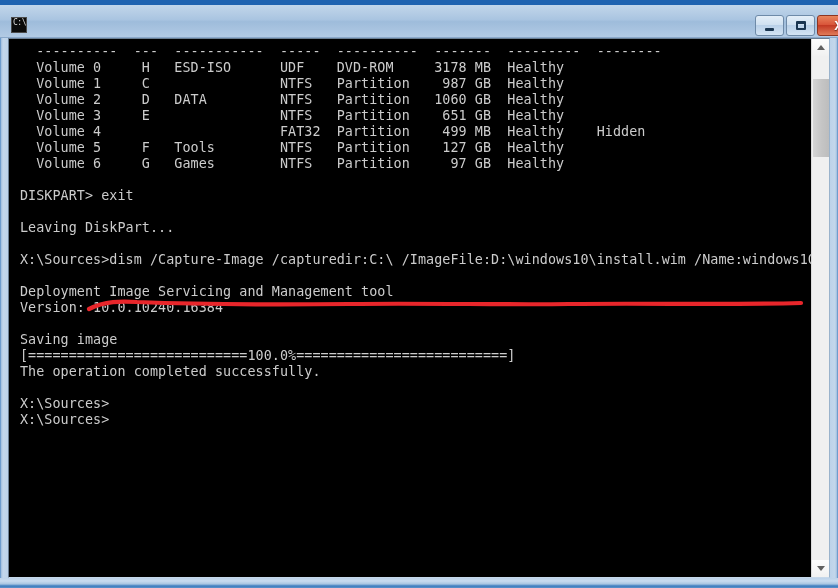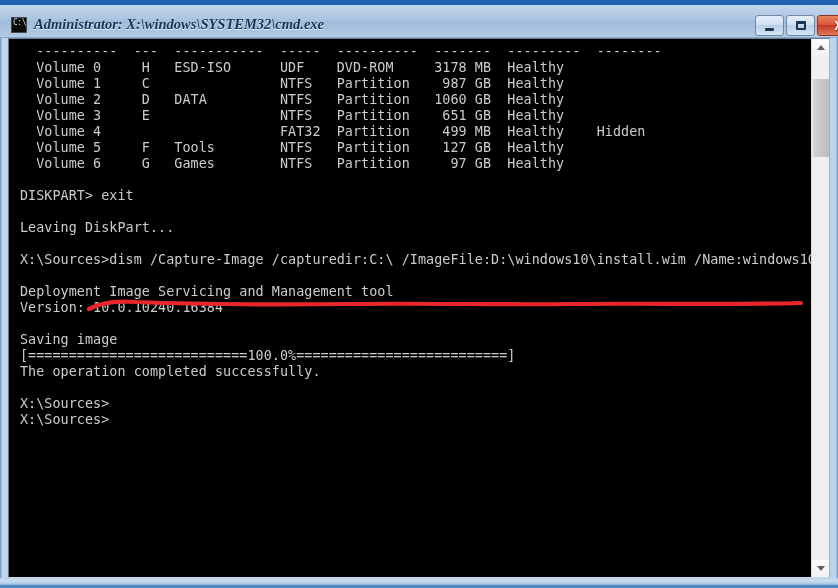--- a/index.html
+++ b/index.html
@@ -178,21 +178,20 @@
 <body>
 
 <div id="window">
 
   <div id="titlebar">
     <div id="title-topband"></div>
     <div id="title-inner">
       <div id="title-icon">
         <span class="glyph">C:\</span>
       </div>
-      <div id="title-text">Administrator: X:\windows\SYSTEM32\cmd.exe</div>
 
       <div class="winbtn" id="btn-min">
         <div class="mark">
             <div class="minline"></div>
           </div>
       </div>
       <div class="winbtn" id="btn-max">
         <div class="mark">
             <div class="maxbox"></div>
           </div>

